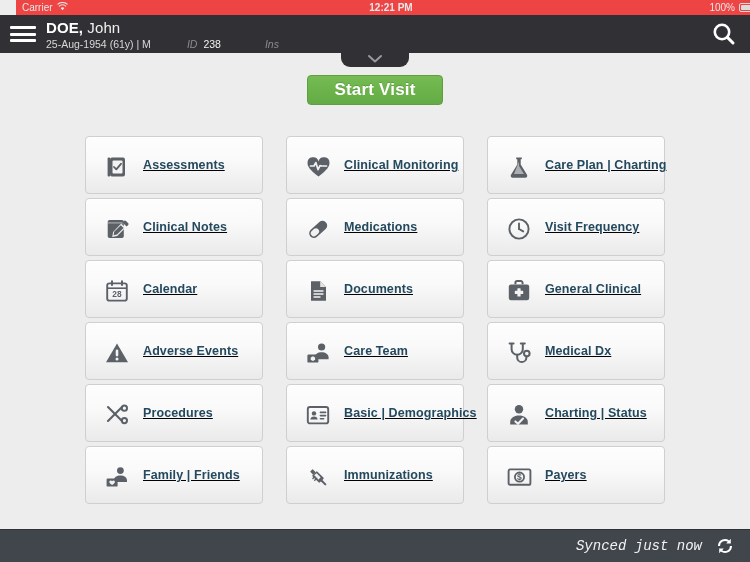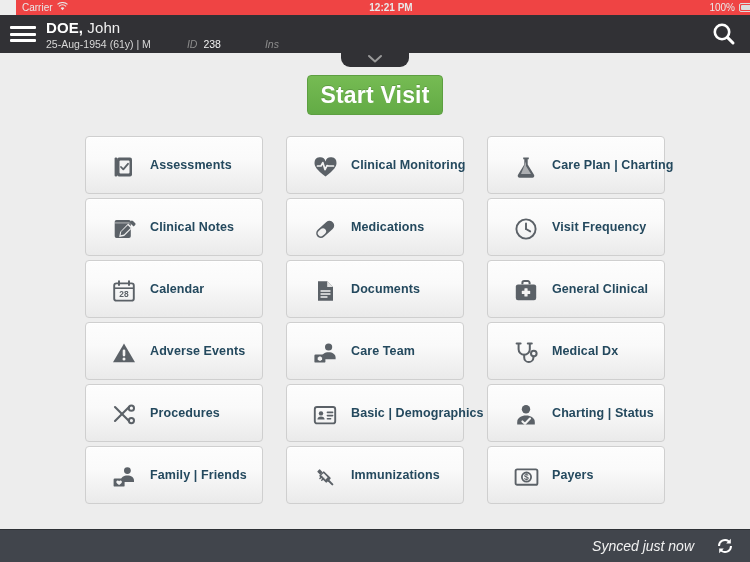--- a/index.html
+++ b/index.html
@@ -125,26 +125,26 @@
     width: 750px; height: 476px;
     background: #ededed;
   }
 
   .start-visit-wrap {
     position: absolute;
     top: 22px; left: 0; width: 750px;
     display: flex; justify-content: center;
   }
   .start-visit {
-    width: 136px; height: 40px;
+    width: 136px; height: 30px;
     background: linear-gradient(to bottom, #76bb53 0%, #63ab45 100%);
     border: 1px solid #5d9f41;
     border-radius: 4px;
     color: #ffffff;
-    font-size: 23px;
+    font-size: 17px;
     font-weight: bold;
     letter-spacing: .2px;
     display: flex; align-items: center; justify-content: center;
     cursor: pointer;
     text-shadow: 0 -1px 0 rgba(0,0,0,.15);
   }
 
   
   .grid {
     position: absolute;
@@ -156,23 +156,24 @@
     column-gap: 23px;
     row-gap: 4px;
   }
 
   .tile {
     background: linear-gradient(to bottom, #fdfdfd 0%, #fafafa 40%, #eaeaea 100%);
     border: 1px solid #cfcfcf;
     border-radius: 4px;
     display: flex;
     align-items: center;
-    padding-left: 24px;
+    padding-left: 17px;
     cursor: pointer;
     box-shadow: 0 1px 0 rgba(255,255,255,.9) inset;
+    text-decoration: underline;
   }
   .tile .ticon {
     width: 28px; height: 28px;
     flex: 0 0 28px;
     display: flex; align-items: flex-end; justify-content: center;
     color: #5b6167;
   }
   .tile .tlabel {
     margin-left: 12px;
     font-size: 12.5px;
@@ -191,21 +192,22 @@
     border-top: 1px solid #2e3136;
     display: flex;
     align-items: center;
     justify-content: flex-end;
     padding-right: 14px;
   }
   .sync-text {
     font-size: 14px;
     font-style: italic;
     color: #f2f2f2;
-    margin-right: 20px;
+    margin-right: 12px;
+    font-family: Liberation Mono, monospace;
   }
   .sync-icon { width: 22px; height: 22px; cursor: pointer; }
 </style>
 </head>
 <body>
 
 <div id="app">
 
   <div class="statusbar">
     <div class="sb-left">

